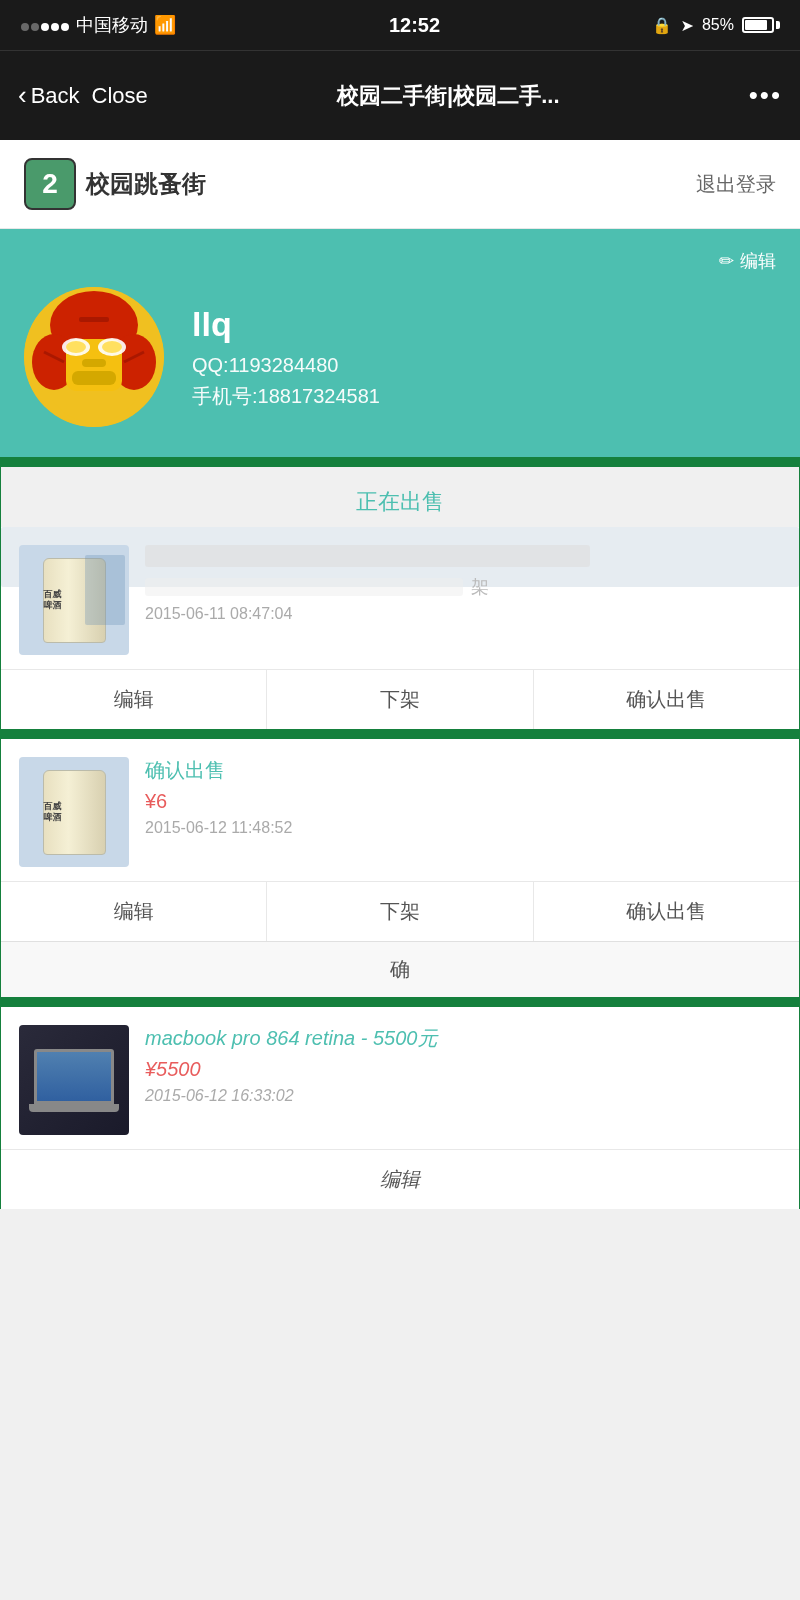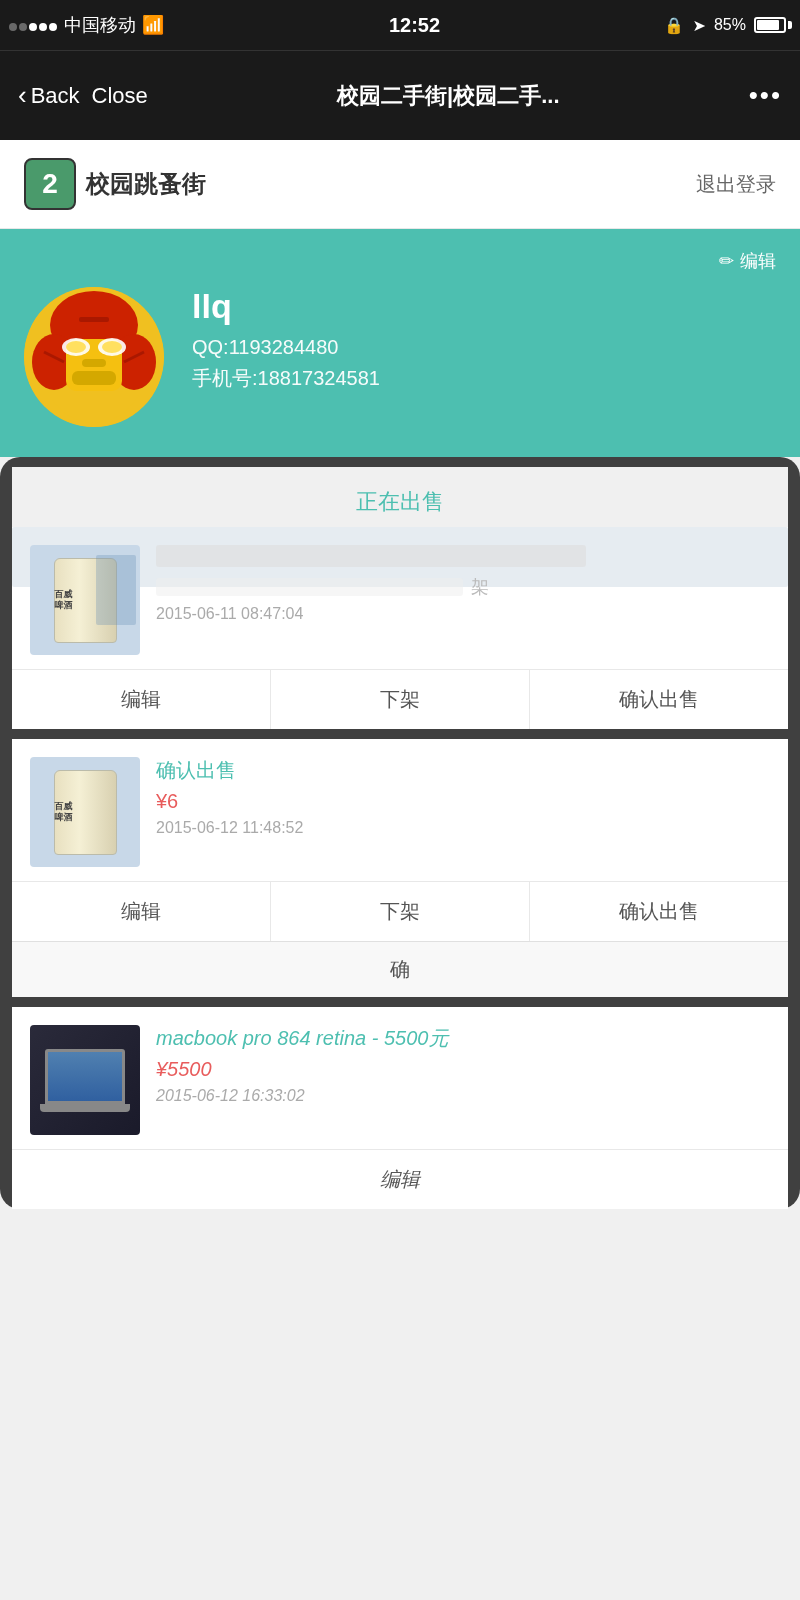--- a/index.html
+++ b/index.html
@@ -11,21 +11,21 @@
       overflow-x: hidden;
     }
 
     
     .status-bar {
       background: #1a1a1a;
       color: white;
       display: flex;
       justify-content: space-between;
       align-items: center;
-      padding: 0 8px;
+      padding: 0 20px;
       height: 50px;
       font-size: 18px;
     }
     .status-left { display: flex; align-items: center; gap: 6px; }
     .status-center { font-size: 20px; font-weight: 600; text-align: center; }
     .status-right { display: flex; align-items: center; gap: 8px; font-size: 16px; }
 
     
     .nav-bar {
       background: #1a1a1a;
@@ -114,20 +114,21 @@
       color: white;
       font-size: 18px;
       margin-bottom: 14px;
       display: flex;
       align-items: center;
       justify-content: flex-end;
       gap: 6px;
     }
     .profile-content {
       display: flex;
+      align-items: center;
       gap: 28px;
     }
     .avatar-container {
       width: 140px;
       height: 140px;
       border-radius: 50%;
       overflow: hidden;
       flex-shrink: 0;
       background: #f0c020;
       position: relative;
@@ -146,23 +147,22 @@
       margin-bottom: 6px;
       opacity: 0.95;
     }
     .profile-phone {
       font-size: 20px;
       opacity: 0.95;
     }
 
     
     .selling-section {
-      background: #404040;
-      padding: 10px 12px 0;
-      border-radius: 20px;
+      background: #15803d;
+      padding: 10px 1px 0;
     }
     .section-title {
       text-align: center;
       color: #4dbfb0;
       font-size: 22px;
       padding: 20px 0 10px;
       background: #f0f0f0;
     }
     .item-row {
       display: flex;

